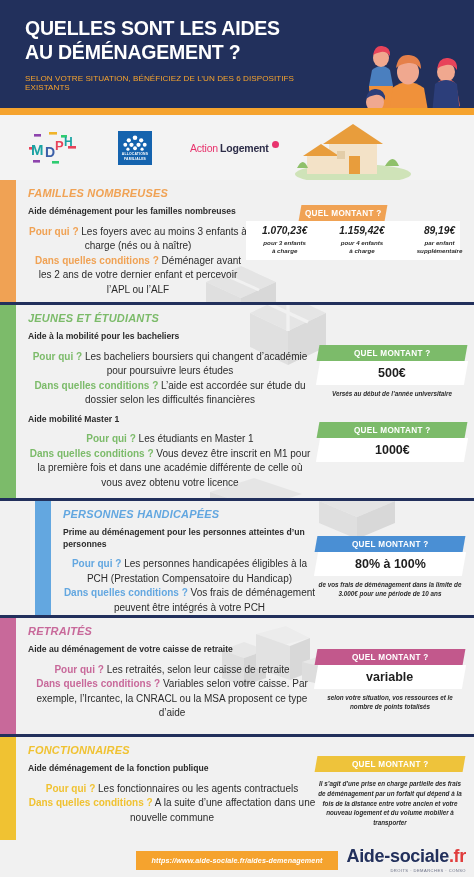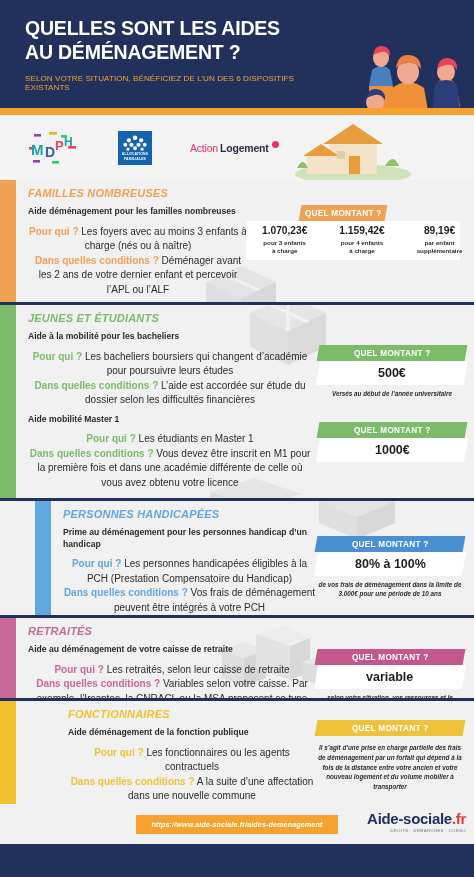--- a/index.html
+++ b/index.html
@@ -140,21 +140,21 @@
   
   .amt-hd {
     width: 86px; margin: 0 0 0 54px;
     background: #f0a254; color: #fff;
     font-size: 8.2px; font-weight: bold; letter-spacing: .3px;
     text-align: center; padding: 3.5px 0;
     transform: skewX(-10deg);
   }
   .amt-hd span { display:inline-block; transform: skewX(10deg); }
   .amt-band { background: #fff; display: flex; }
-  .amt-cell { flex: 1; text-align: center; padding: 4px 16px 4px; }
+  .amt-cell { flex: 1; text-align: center; padding: 4px 16px 4px; font-style: italic; }
   .amt-val { font-size: 10.2px; font-weight: bold; color: #1e1e1e; white-space: nowrap;}
   .amt-cell.c3 .amt-val { font-size: 10.2px; }
   .amt-sub { font-size: 6.2px; font-weight: bold; color: #2c2c2c; line-height: 1.35; margin-top: 3px; }
 
   .sec1-amounts { position: relative; width: 214px; margin-left: -2px;}
 
   
   .wm { position: absolute; z-index: 1; opacity: .85; pointer-events: none;}
 
   
@@ -169,21 +169,21 @@
   .url-pill {
     background: #f5a32e;
     color: #ffffff;
     font-size: 7.2px;
     font-style: italic;
     font-weight: bold;
     padding: 5px 16px;
     letter-spacing: .1px;
   }
   .brand { position: absolute; right: 8px; top: 6px; text-align: right; }
-  .brand-1 { font-size: 15px; font-weight: bold; color: #22305c; letter-spacing: -.3px;}
+  .brand-1 { font-size: 18px; font-weight: bold; color: #22305c; letter-spacing: -.3px;}
   .brand-1 .dot { color: #e03c3c; }
   .brand-1 .fr { color: #e03c3c; }
   .brand-2 { font-size: 4.1px; color: #6a6f85; letter-spacing: .45px; margin-top: 1px;}
   .bottom-fill { height: 30px; background: #22305c; }
 </style>
 </head>
 <body>
 
 <div class="page">
 
@@ -400,41 +400,41 @@
     <div class="section" style="height:114px;padding-left:35px;">
       <div class="sec-bar" style="background:#63a7e0;"></div>
       <div class="sec-body">
         <svg class="wm" style="left:250px; top:-26px; width:110px; height:62px;" viewBox="0 0 110 62">
           <path d="M18 26 l38 -16 l38 16 -38 16z" fill="#e2e2e2"></path>
           <path d="M18 26 l38 16 0 22 -38 -16z" fill="#dcdcdc"></path>
           <path d="M94 26 l-38 16 0 22 38 -16z" fill="#d4d4d4"></path>
         </svg>
         <div class="sec-left">
           <div class="sec-cat" style="color:#63a7e0;">PERSONNES HANDICAPÉES</div>
-          <div class="aid-title" style="max-width:270px;">Prime au déménagement pour les personnes handicap d’un handicap</div>
+          <div class="aid-title" style="max-width:270px;">Prime au déménagement pour les personnes atteintes d’un personnes</div>
           <div class="body-txt blk">
             <span class="lead" style="color:#63a7e0;">Pour qui ?</span>
             <span>Les personnes handicapées éligibles à la PCH (Prestation Compensatoire du Handicap)</span>
           </div>
           <div class="body-txt blk">
             <span class="lead" style="color:#63a7e0;">Dans quelles conditions ?</span>
             <span>Vos frais de déménagement peuvent être intégrés à votre PCH</span>
           </div>
         </div>
         <div class="sec-right">
           <div class="badge-wrap" style="margin-top:28px;">
             <div class="badge-hd" style="background:#4a8fd4;"><span>QUEL MONTANT ?</span></div>
             <div class="badge-val"><span>80% à 100%</span></div>
             <div class="badge-note left-pad">de vos frais de déménagement dans la limite de 3.000€ pour une période de 10 ans</div>
           </div>
         </div>
       </div>
     </div>
 
-    <div class="section" style="height:80px;">
+    <div class="section" style="height:116px;">
       <div class="sec-bar" style="background:#c8699a;"></div>
       <div class="sec-body">
         <svg class="wm" style="left:200px; top:6px; width:135px; height:72px;" viewBox="0 0 135 72">
           <path d="M6 26 l22 -8 l22 8 -22 8z" fill="#e6e6e6"></path>
           <path d="M6 26 l22 8 0 28 -22 -8z" fill="#dcdcdc"></path>
           <path d="M50 26 l-22 8 0 28 22 -8z" fill="#d2d2d2"></path>
           <path d="M40 10 l30 -8 l24 12 -30 8z" fill="#ececec"></path>
           <path d="M40 10 l34 12 0 34 -34 -12z" fill="#e0e0e0"></path>
           <path d="M94 14 l-20 8 0 34 20 -8z" fill="#d4d4d4"></path>
           <path d="M86 38 l18 -6 l16 8 -18 6z" fill="#e6e6e6"></path>
@@ -455,21 +455,21 @@
         <div class="sec-right">
           <div class="badge-wrap" style="margin-top:24px;">
             <div class="badge-hd" style="background:#c2588c;"><span>QUEL MONTANT ?</span></div>
             <div class="badge-val"><span>variable</span></div>
             <div class="badge-note left-pad">selon votre situation, vos ressources et le nombre de points totalisés</div>
           </div>
         </div>
       </div>
     </div>
 
-    <div class="section" style="height:103px; margin-bottom:0;gap:40px;">
+    <div class="section" style="height:103px; margin-bottom:0;">
       <div class="sec-bar" style="background:#f0c232;"></div>
       <div class="sec-body">
         <div class="sec-left">
           <div class="sec-cat" style="color:#f0c232;">FONCTIONNAIRES</div>
           <div class="aid-title">Aide déménagement de la fonction publique</div>
           <div class="body-txt blk">
             <span class="lead" style="color:#f0c232;">Pour qui ?</span>
             <span>Les fonctionnaires ou les agents contractuels</span>
           </div>
           <div class="body-txt blk">

